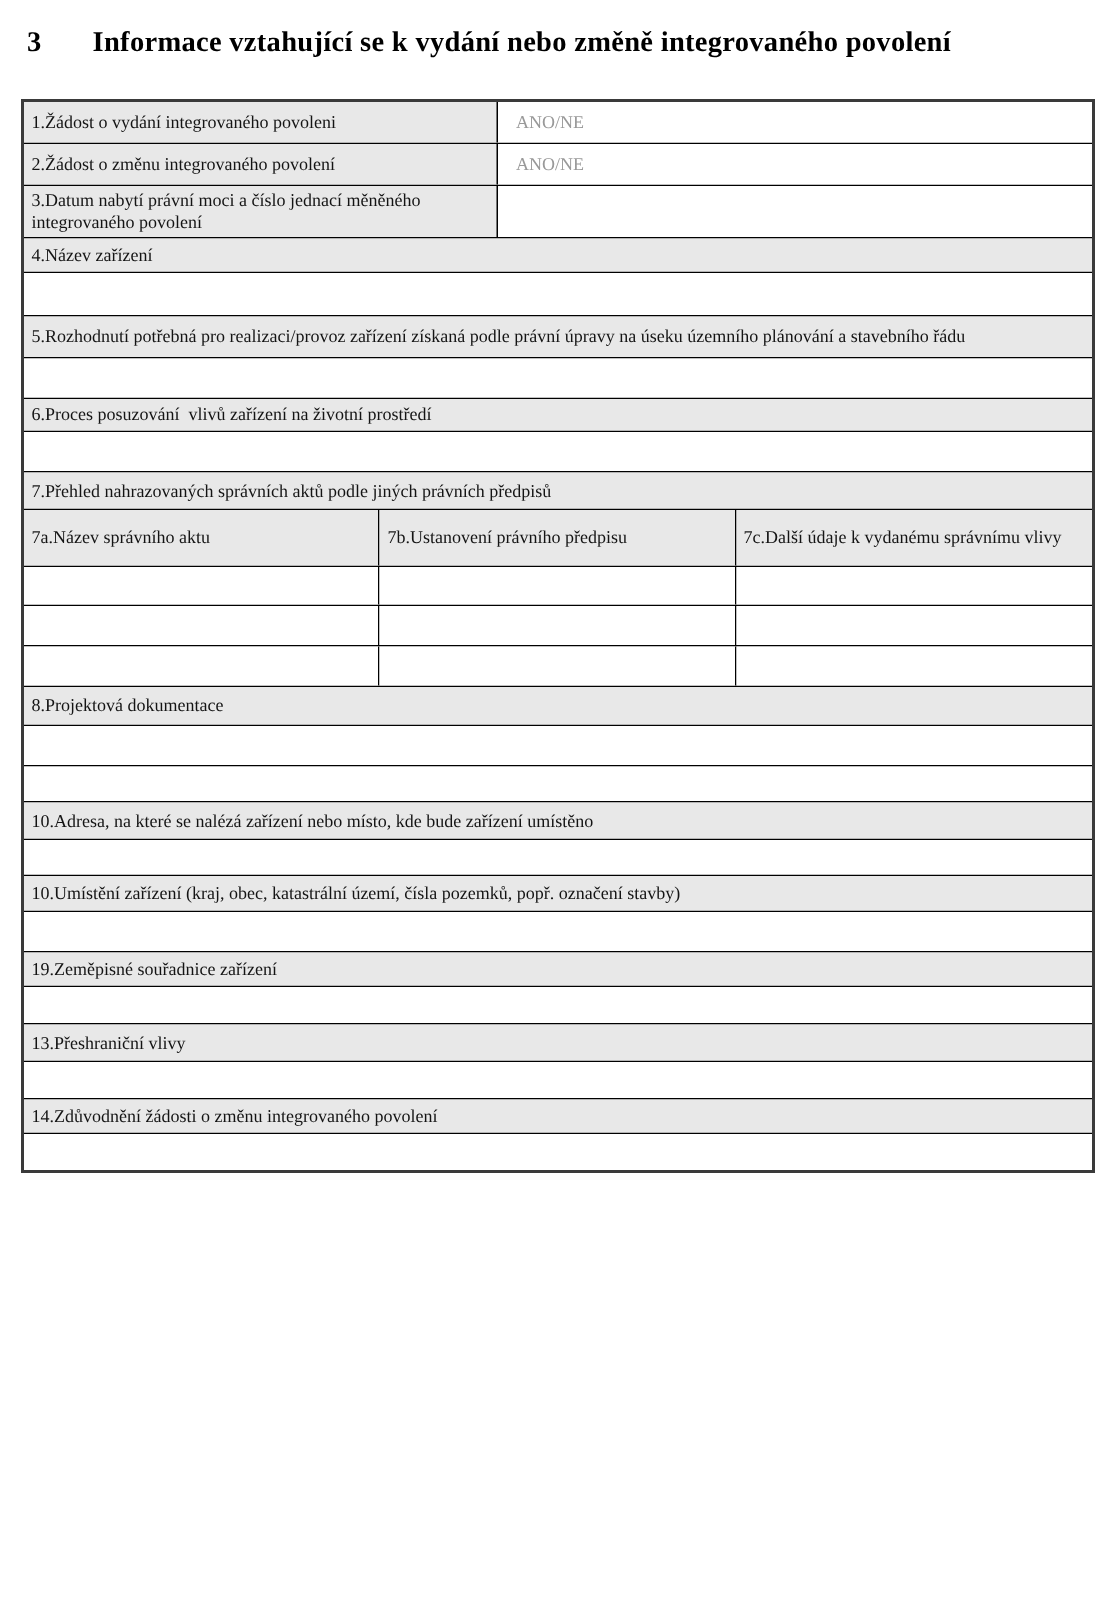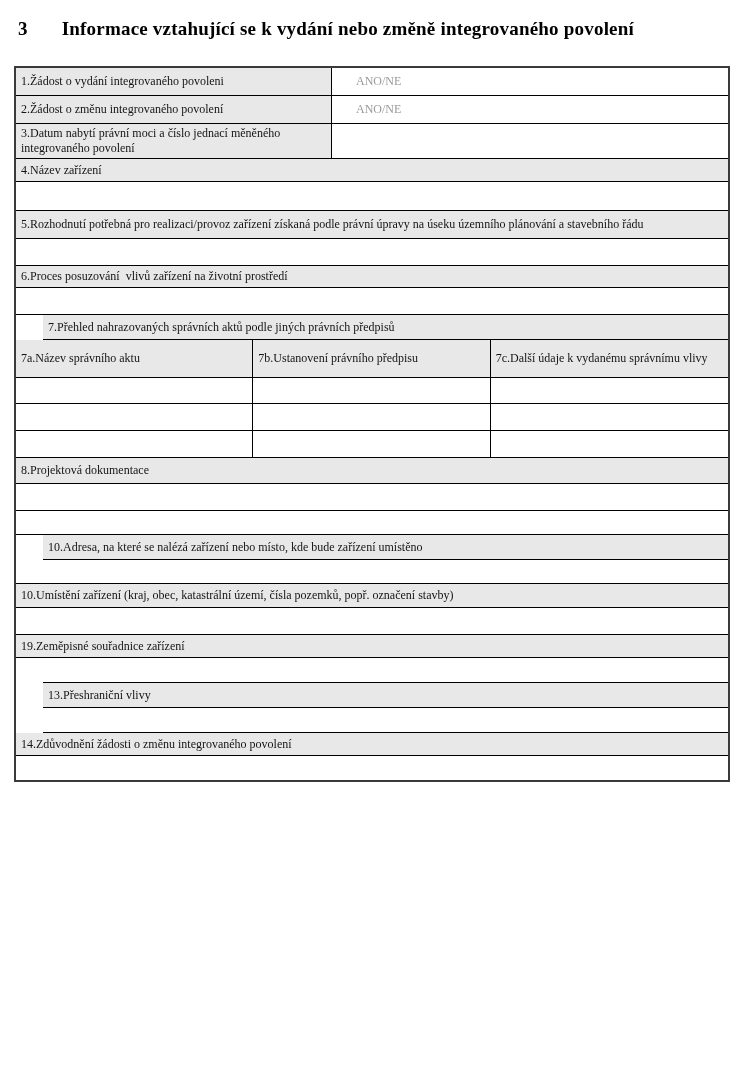--- a/index.html
+++ b/index.html
@@ -43,29 +43,29 @@
     display: flex;
     align-items: center;
     padding: 2px 5px;
     font-size: 12px;
     line-height: 15px;
     color: #141414;
     white-space: pre-wrap;
   }
   .label { background: #e8e8e8; }
   .value { background: #ffffff; }
-  .placeholder { color: #999999; padding-left: 24px; }
+  .placeholder { color: #999999; padding-left: 12px; }
   .c-label { width: 316px; border-right: 1px solid #000000; }
   .c-value { flex: 1; }
   .third { width: 33.333%; border-right: 1px solid #000000; }
   .third.last { border-right: none; }
   .full { width: 100%; }
   
   .h22 { height: 22px; } .h23 { height: 23px; } .h24 { height: 24px; }
-  .h25 { height: 25px; margin-left: 27px; } .h26 { height: 26px; } .h27 { height: 27px; }
+  .h25 { height: 25px; } .h26 { height: 26px; } .h27 { height: 27px; }
   .h28 { height: 28px; } .h29 { height: 29px; } .h35 { height: 35px; }
   .h38 { height: 38px; }
 </style>
 </head>
 <body>
 
 <div class="sheet">
 
   <div class="heading">
     <span>3</span>

